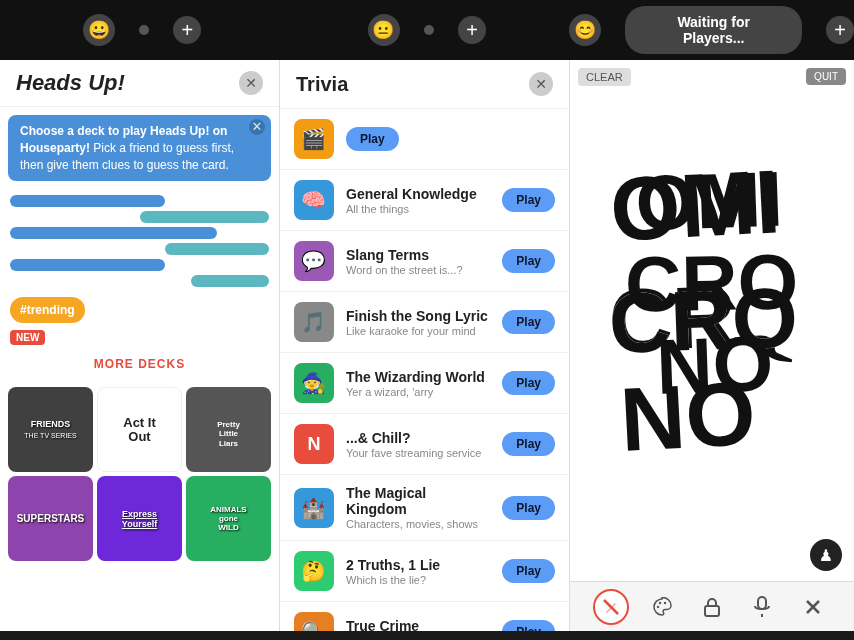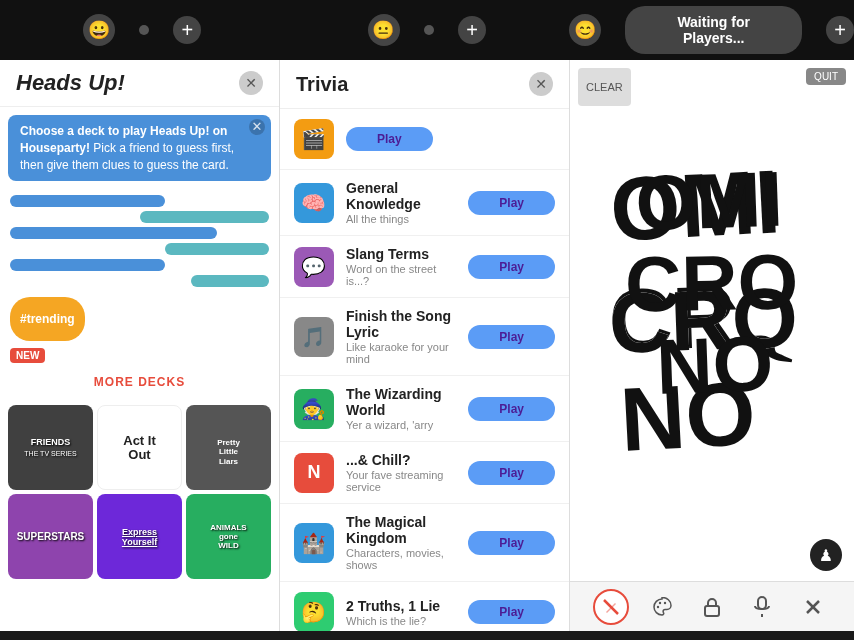--- a/index.html
+++ b/index.html
@@ -152,21 +152,21 @@
     .chat-bubble.w50 { width: 50%; }
     .chat-bubble.w40 { width: 40%; }
     .chat-bubble.w30 { width: 30%; }
 
     .trending-badge {
       background: #f5a623;
       color: #fff;
       font-size: 12px;
       font-weight: 700;
       border-radius: 20px;
-      padding: 15px 10px;
+      padding: 6px 10px;
       display: inline-block;
       margin: 4px 10px;
     }
     .new-badge {
       background: #e74c3c;
       color: #fff;
       font-size: 10px;
       font-weight: 700;
       border-radius: 4px;
       padding: 2px 6px;
@@ -276,45 +276,45 @@
       font-weight: 600;
       color: #222;
     }
     .trivia-item-desc {
       font-size: 11px;
       color: #888;
       margin-top: 1px;
     }
     .play-btn {
       background: #5b9cf6;
-      color: #4c1d95;
+      color: #0f172a;
       border: none;
       border-radius: 16px;
-      padding: 5px 31px;
+      padding: 5px 14px;
       font-size: 12px;
       font-weight: 600;
       cursor: pointer;
       white-space: nowrap;
     }
 
     
     .panel-game {
       flex: 1;
       background: #fff;
       display: flex;
       flex-direction: column;
       position: relative;
     }
     .clear-btn {
       position: absolute;
       top: 8px; left: 8px;
       background: #ddd;
       border: none;
       border-radius: 4px;
-      padding: 13px 8px;
+      padding: 3px 8px;
       font-size: 11px;
       color: #555;
       cursor: pointer;
       z-index: 5;
     }
     .quit-btn {
       position: absolute;
       top: 8px; right: 8px;
       background: #888;
       border: none;

